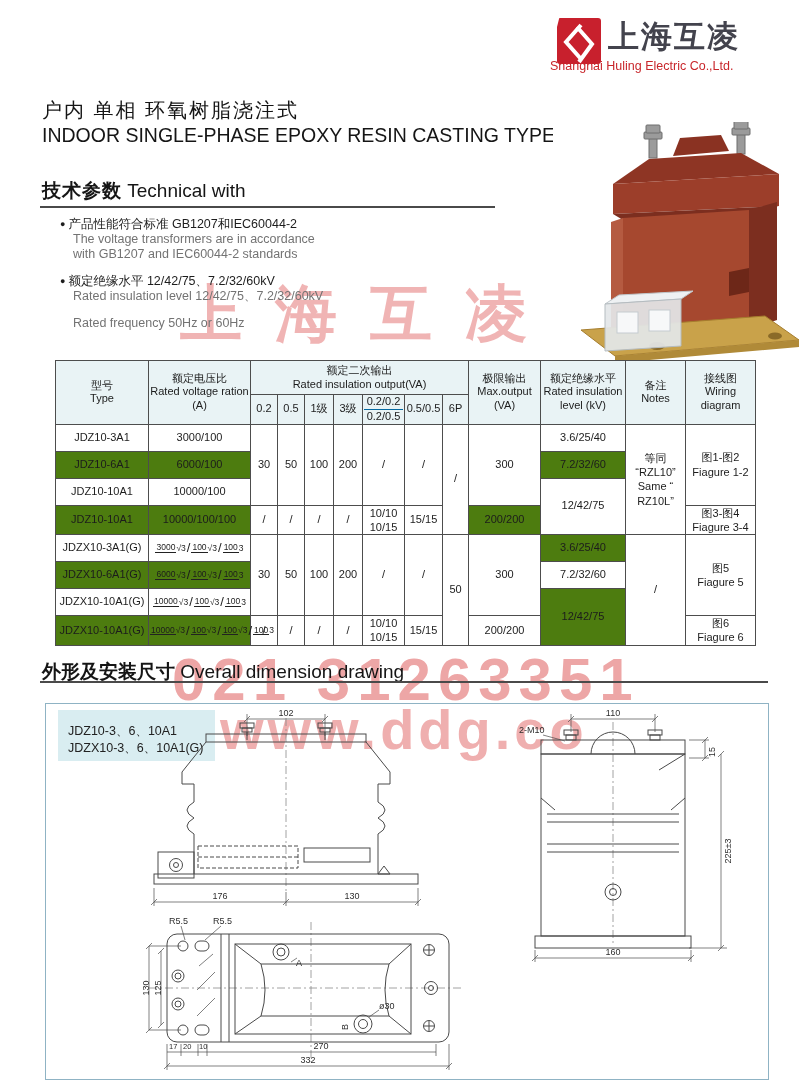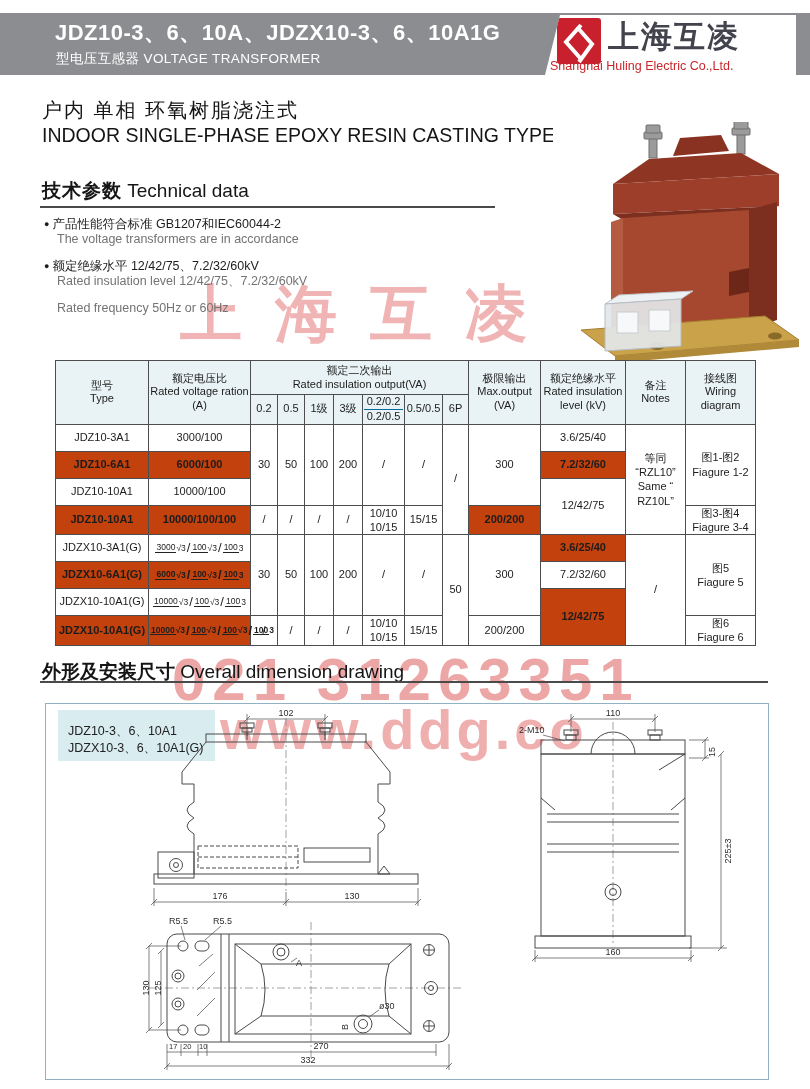--- a/index.html
+++ b/index.html
@@ -20,33 +20,33 @@
   .brand-cn{position:absolute;left:64px;top:1px;font-size:31px;font-weight:bold;color:#43434d;letter-spacing:2px;white-space:nowrap;}
   .brand-en{position:absolute;left:6px;top:44px;font-size:12.5px;color:#c8262b;white-space:nowrap;}
   .logo-box{position:absolute;left:12px;top:3px;}
   
   .intro-cn{left:42px;top:97px;font-size:20px;font-weight:500;letter-spacing:2px;color:#151515;}
   .intro-en{left:42px;top:124px;font-size:19.5px;color:#151515;}
   .tech-h{left:42px;top:178px;font-size:19px;color:#151515;}
   .tech-h b{letter-spacing:1px;}
   .rule{height:2px;background:#4a4a4a;}
   .rule-tech{left:40px;top:206px;width:455px;}
-  .bullets{left:44px;top:217px;width:420px;}
+  .bullets{left:60px;top:217px;width:420px;}
   .bullet{margin-bottom:12px;}
   .bullet .cn{font-size:12.5px;line-height:15px;color:#1d1d1d;}
   .bullet .cn .dot{font-size:9px;margin-right:3px;vertical-align:1px;}
   .bullet .en{font-size:12.5px;line-height:15px;color:#737373;margin-left:13px;}
   
   .tbl-wrap{left:55px;top:360px;}
   table{border-collapse:collapse;table-layout:fixed;width:700px;background:#fff;}
   th,td{border:1px solid #4d4d4d;text-align:center;vertical-align:middle;padding:0 1px;
         font-size:11px;font-weight:normal;color:#1c1c1c;line-height:1.25;}
   thead th{background:#e9f3f5;}
   tbody tr{height:27px;}
-  td.shade{background:#c2410c;font-weight:bold;}
+  td.shade{background:#4d7c0f;}
   th.stack div+div{border-top:1px solid #0369a1;}
   .ln{line-height:1.3;}
   .fwrap{display:inline-flex;align-items:center;gap:1px;font-size:8.5px;line-height:1.05;vertical-align:middle;}
   .fr{display:inline-flex;align-items:center;}
   .fr .n{border-bottom:1px solid #222;padding:0 1px;}
   .fsl{font-size:13px;}
   
   .dim-h{left:42px;top:659px;font-size:19px;color:#151515;}
   .rule-dim{left:40px;top:681px;width:728px;}
   .panel{left:45px;top:703px;width:722px;height:375px;border:1px solid #8fb3c4;background:transparent;}
@@ -63,46 +63,43 @@
 </style>
 </head>
 <body>
 
 <div class="page">
 
   <div class="wm wm-brand">上海互凌电气</div>
   <div class="wm wm-phone">021 31263351</div>
   <div class="wm wm-web">www.ddg.co</div>
 
-  <div class="z2 band">
-    <div class="band-title">JDZ10-3、6、10A、JDZX10-3、6、10A1G</div>
-    <div class="band-sub">型电压互感器 VOLTAGE TRANSFORMER</div>
-  </div>
   <div class="z2 logo-panel">
     <svg class="logo-box" width="46" height="50" viewBox="0 0 46 50">
       <rect x="1" y="0" width="44" height="46" rx="3" fill="#c8202d"></rect>
       <polyline points="25,7 10,24 25,41" fill="none" stroke="#fff" stroke-width="4"></polyline>
       <polyline points="21,9 36,26 23,44" fill="none" stroke="#fff" stroke-width="4"></polyline>
     </svg>
     <div class="brand-cn">上海互凌</div>
     <div class="brand-en">Shanghai Huling Electric Co.,Ltd.</div>
   </div>
 
   <div class="z2 intro-cn">户内 单相 环氧树脂浇注式</div>
   <div class="z2 intro-en">INDOOR SINGLE-PHASE EPOXY RESIN CASTING TYPE</div>
 
   <div class="z2 tech-h">
     <b>技术参数</b>
-    <span>Technical data</span>
+    <span>Technical with</span>
   </div>
   <div class="z2 rule rule-tech"></div>
   <div class="z2 bullets" id="bullets">
       <div class="bullet">
         <div class="cn"><span class="dot">●</span>产品性能符合标准 GB1207和IEC60044-2</div>
         <div class="en">The voltage transformers are in accordance</div>
+        <div class="en">with GB1207 and IEC60044-2 standards</div>
       </div>
       <div class="bullet">
         <div class="cn"><span class="dot">●</span>额定绝缘水平 12/42/75、7.2/32/60kV</div>
         <div class="en">Rated insulation level 12/42/75、7.2/32/60kV</div>
       </div>
       <div class="bullet">
         <div class="en">Rated frequency 50Hz or 60Hz</div>
       </div>
     </div>
 

